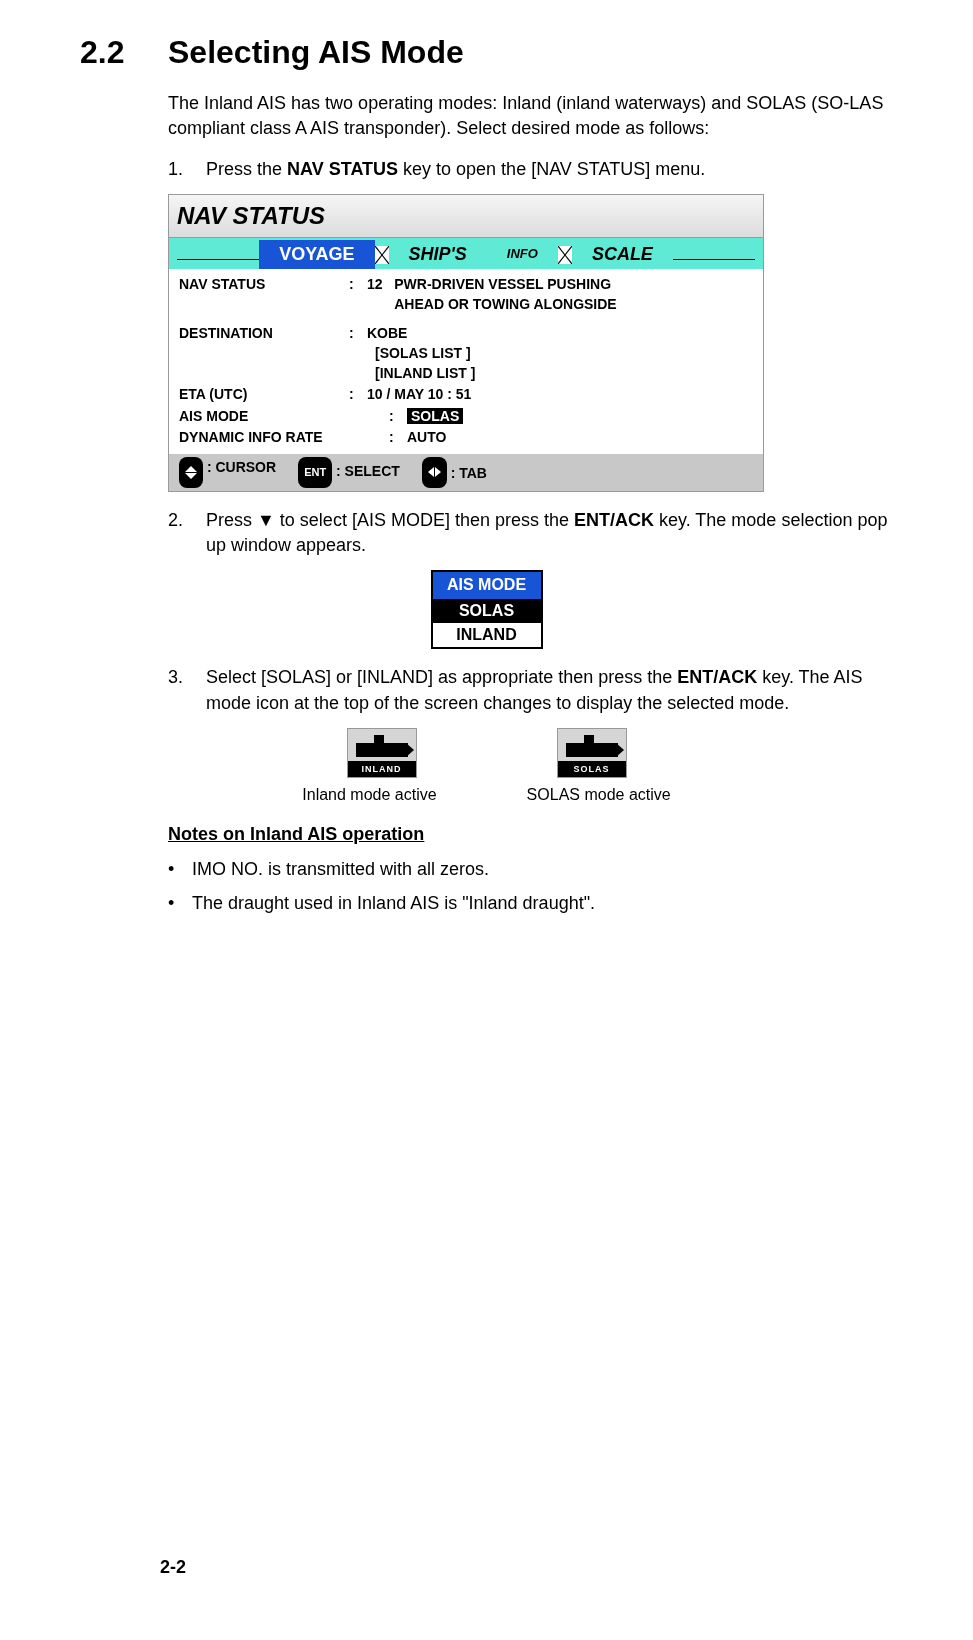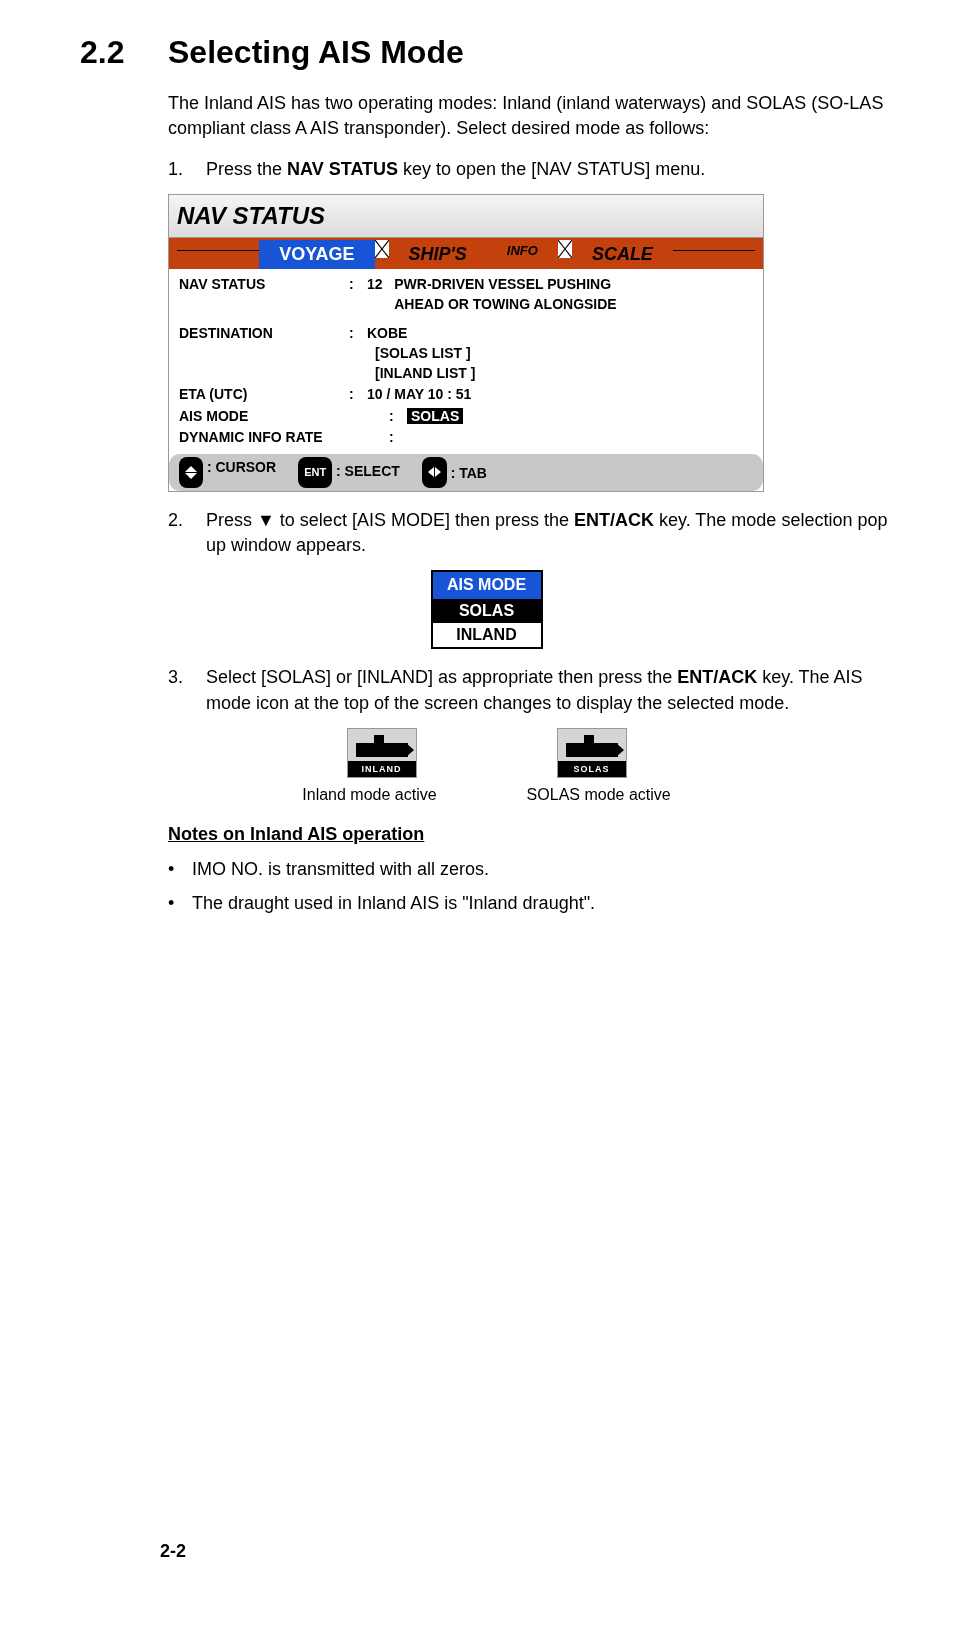--- a/index.html
+++ b/index.html
@@ -26,48 +26,48 @@
     .tab:first-child::before { content:""; position:absolute; left:-36px; top:50%; width:36px; border-top:1px solid #000; }
     .tab:last-child::after { content:""; position:absolute; right:-36px; top:50%; width:36px; border-top:1px solid #000; }
     .tab.active { background: #1855d6; color: #fff; font-style: normal;}
     .nav-body { background: #fff; padding: 6px 10px 4px 10px; font-size: 14px; font-weight: bold; }
     .nav-row { display: flex; margin-bottom: 2px; }
     .nav-label { width: 170px; }
     .nav-colon { width: 18px; text-align: left; }
     .nav-val { flex: 1; }
     .nav-val .indent2 { margin-left: 32px; }
     .hl { background: #000; color: #fff; padding: 0 4px; }
-    .help-bar { background: #c8c8c8; padding: 3px 10px; font-size: 14px; font-weight: bold; display:flex; gap:22px; align-items:center;border-radius:11px;}
+    .help-bar { background: #c8c8c8; padding: 3px 10px; font-size: 14px; font-weight: bold; display:flex; gap:22px; align-items:center;}
     .pill { background: #000; color: #fff; border-radius: 8px; padding: 0 6px; font-size: 11px; display:inline-flex; align-items:center; justify-content:center; height:31px; }
     .pill-ent { border-radius: 8px; }
     .popup-fig { width: 112px; margin: 4px auto 16px auto; border: 2px solid #000; text-align: center; font-weight: bold; font-size: 16px; }
     .popup-fig .hdr { background: #1855d6; color: #fff; padding: 2px 0; }
     .popup-fig .sel { background: #000; color: #fff; padding: 1px 0; }
     .popup-fig .opt { padding: 1px 0; }
     .icon-row { display: flex; justify-content: center; gap: 140px; margin: 6px 0 6px 0; }
     .icon-box { width: 70px; height: 50px; background: #d5d5d5; border: 1px solid #999; position: relative; overflow: hidden; }
     .icon-box .band { position: absolute; bottom: 0; left: 0; right: 0; height: 16px; background: #000; color: #fff; font-size: 9px; letter-spacing: 1px; text-align: center; line-height: 16px; font-weight: bold; }
     .icon-box .ship { position:absolute; left:8px; right:8px; top:14px; height:14px; background:#000; }
     .icon-box .ship::before { content:""; position:absolute; right:-6px; top:0; border-top:7px solid transparent; border-bottom:7px solid transparent; border-left:8px solid #000;}
     .icon-box .chimney { position:absolute; left:26px; top:6px; width:10px; height:10px; background:#000;}
     .icon-captions { display:flex; justify-content:center; gap:90px; font-size:16px; margin-bottom:16px;}
     .notes-title { font-weight: bold; text-decoration: underline; margin-bottom: 10px; font-size:18px; }
     .bullet { display:flex; gap:10px; margin-bottom:8px; }
     .bullet .dot { min-width:14px; }
-    .page-footer { position: absolute; bottom: 46px; left: 80px; font-weight: bold; font-size:18px; }
+    .page-footer { position: absolute; bottom: 30px; left: 80px; font-weight: bold; font-size:18px; }
     .page { position: relative; min-height: 1580px; }
     .chev-up-down { display:inline-flex; flex-direction:column; gap:1px;}
     .chev-up-down .up{width:0;height:0;border-left:6px solid transparent;border-right:6px solid transparent;border-bottom:6px solid #fff;}
     .chev-up-down .dn{width:0;height:0;border-left:6px solid transparent;border-right:6px solid transparent;border-top:6px solid #fff;}
     .chev-lr{display:inline-flex;gap:1px;}
     .chev-lr .l{width:0;height:0;border-top:5px solid transparent;border-bottom:5px solid transparent;border-right:6px solid #fff;}
     .chev-lr .r{width:0;height:0;border-top:5px solid transparent;border-bottom:5px solid transparent;border-left:6px solid #fff;}
     .notch { width:14px; background:#fff; display:flex; align-items:center; justify-content:center;}
     .notch svg line{stroke:#000;stroke-width:1.2;}
-    .tabs-outer { display:flex; align-items:flex-start; padding: 2px 8px 0 8px; background:#c2410c;}
+    .tabs-outer { display:flex; align-items:center; padding: 2px 8px 0 8px; background:#5eead4;}
     .tabs-side-line{flex:1;border-top:1px solid #000; margin-top:10px;}
   </style>
 </head>
 <body>
 <div class="page">
 
 
 <div class="section-title">
   <span class="section-num">2.2</span><span>Selecting AIS Mode</span>
 </div>
@@ -134,20 +134,21 @@
       <div class="nav-val">10 / MAY 10 : 51</div>
     </div>
     <div class="nav-row">
       <div class="nav-label" style="width:210px">AIS MODE</div>
       <div class="nav-colon">:</div>
       <div class="nav-val"><span class="hl">SOLAS</span></div>
     </div>
     <div class="nav-row">
       <div class="nav-label" style="width:210px">DYNAMIC INFO RATE</div>
       <div class="nav-colon">:</div>
+      <div class="nav-val">AUTO</div>
     </div>
   </div>
   <div class="help-bar">
     <span><span class="pill">
             <span class="chev-up-down">
               <span class="up"></span>
               <span class="dn"></span>
             </span>
           </span> <span>: CURSOR</span></span>
     <span><span class="pill pill-ent">ENT</span> <span>: SELECT</span></span>

